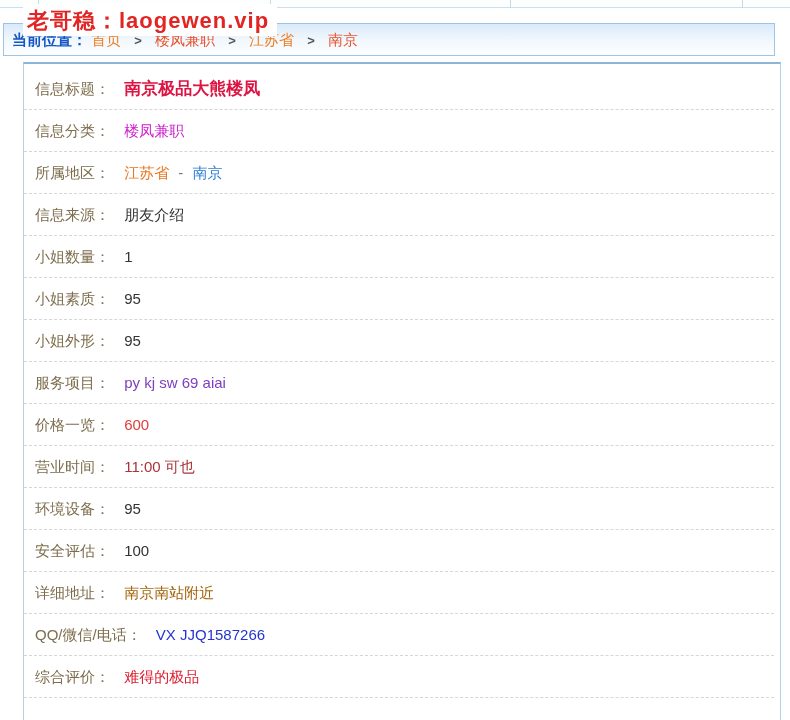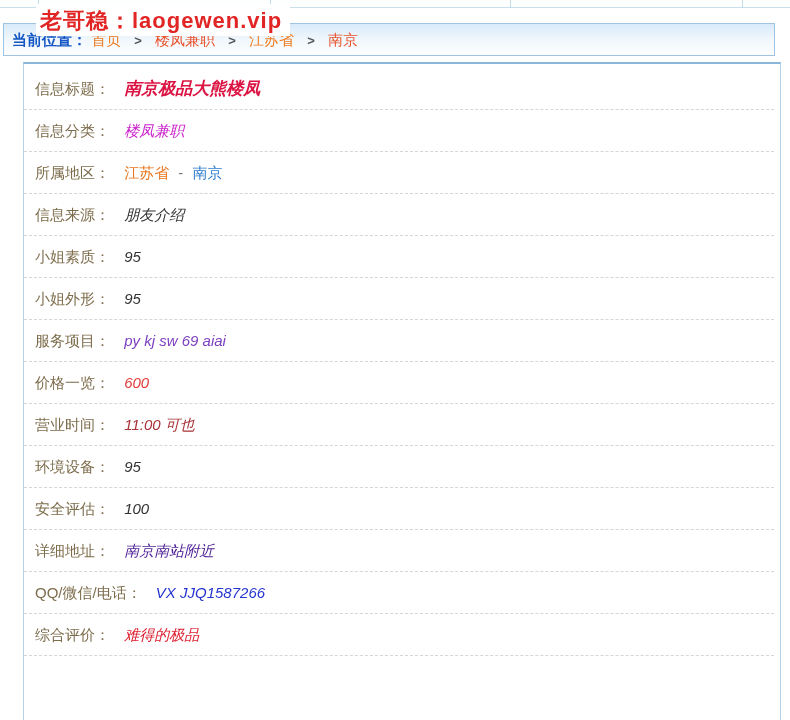--- a/index.html
+++ b/index.html
@@ -15,21 +15,21 @@
   .top-strip {
     position: absolute; top: 0; left: 0; width: 790px; height: 8px;
     border-bottom: 1px solid #c9dfec; background: #fdfefe;
   }
   .top-strip .vline {
     position: absolute; top: 0; width: 1px; height: 8px; background: #c2dbe9;
   }
 
   
   .logo {
-    position: absolute; top: 4px; left: 36px; z-index: 3;
+    position: absolute; top: 4px; left: 23px; z-index: 3;
     background: #ffffff; padding: 2px 8px 0 4px;
     font-size: 22px; font-weight: bold; letter-spacing: 1px;
     color: #e12525; white-space: nowrap;
   }
 
   
   .crumb-bar {
     position: absolute; top: 23px; left: 3px; width: 772px; height: 33px;
     border: 1px solid #9ec4e2;
     background: linear-gradient(to bottom, #d9eafa 0%, #f2f8fd 55%, #fdfeff 100%);
@@ -52,31 +52,31 @@
   }
   .row {
     margin: 0 6px 0 0;
     padding: 10px 0 10px 11px;
     line-height: 21px;
     border-bottom: 1px dashed #d6d6d6;
     font-size: 15px;
     white-space: nowrap;
   }
   .row-label { color: #7d6d4c; }
-  .val { margin-left: 10px; font-style: italic; }
+  .val { margin-left: 10px; }
   .v-title  { color: #dc1443; font-weight: bold; font-size: 17px; }
   .v-cat    { color: #cc22cc; text-decoration: none; }
   .v-prov   { color: #e8761f; text-decoration: none; margin-left: 10px; }
   .v-rsep   { color: #777; margin: 0 5px; }
   .v-city   { color: #2e7ed0; text-decoration: none; }
   .v-plain  { color: #333333; }
   .v-serv   { color: #7d3fc1; }
   .v-price  { color: #e23b3b; }
   .v-time   { color: #a93439; }
-  .v-addr   { color: #4c1d95; }
+  .v-addr   { color: #a16207; }
   .v-qq     { color: #2535cf; }
   .v-eval   { color: #dd2233; }
 </style>
 </head>
 <body>
 
 <div class="top-strip">
   <div class="vline" style="left:38px"></div>
   <div class="vline" style="left:270px"></div>
   <div class="vline" style="left:510px"></div>
@@ -113,20 +113,24 @@
     <a href="#" class="v-prov">江苏省</a>
     <span class="v-rsep">-</span>
     <a href="#" class="v-city">南京</a>
   </div>
 
   <div class="row">
     <span class="row-label">信息来源：</span>
     <span class="val v-plain">朋友介绍</span>
   </div>
 
+  <div class="row">
+    <span class="row-label">小姐数量：</span>
+    <span class="val v-plain">1</span>
+  </div>
 
 
   <div class="row">
     <span class="row-label">小姐素质：</span>
     <span class="val v-plain">95</span>
   </div>
 
   <div class="row">
     <span class="row-label">小姐外形：</span>
     <span class="val v-plain">95</span>

